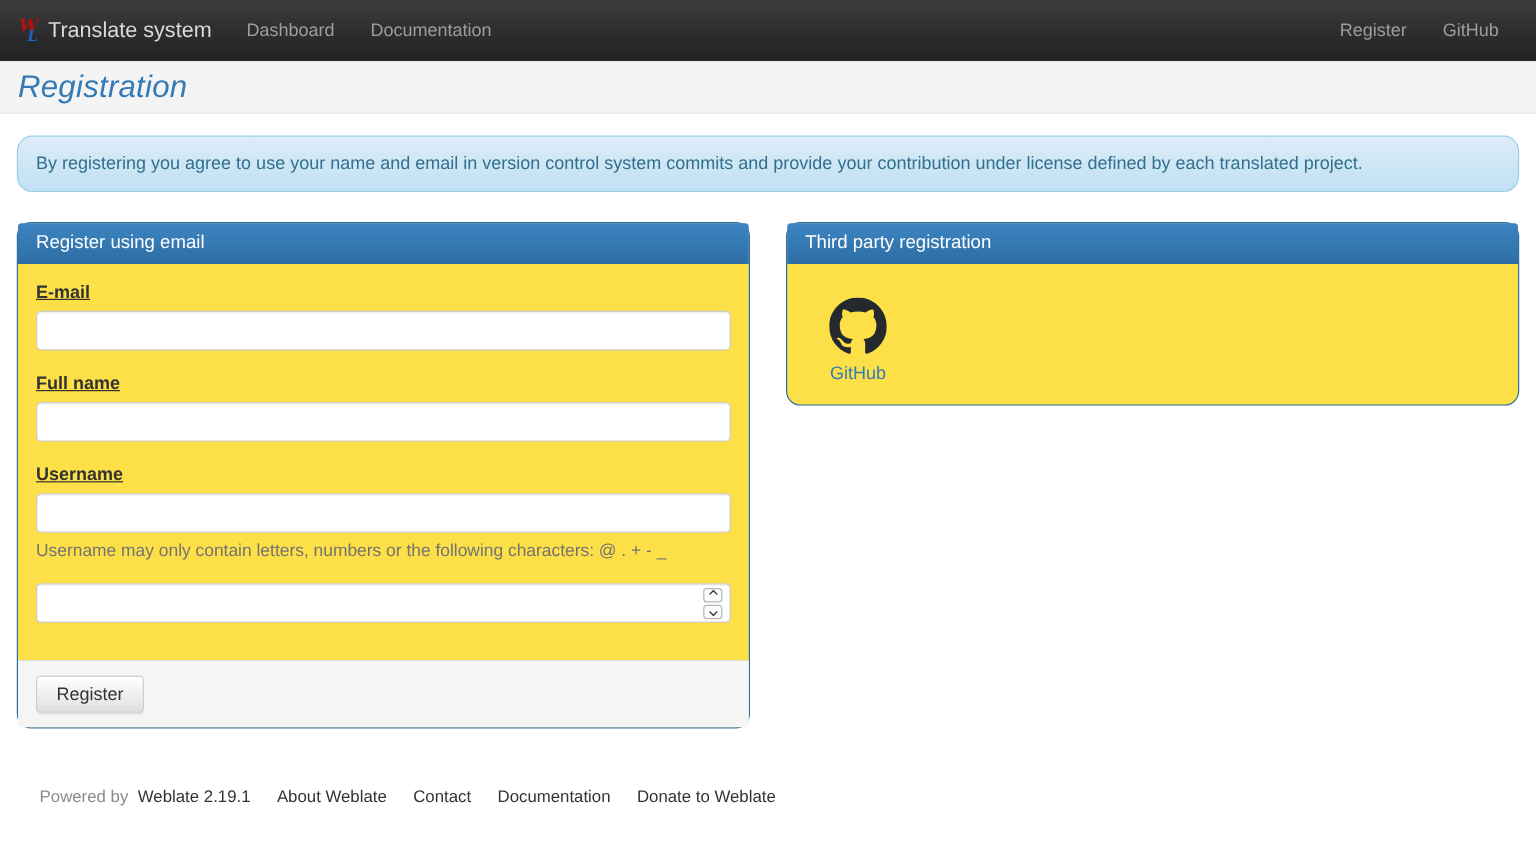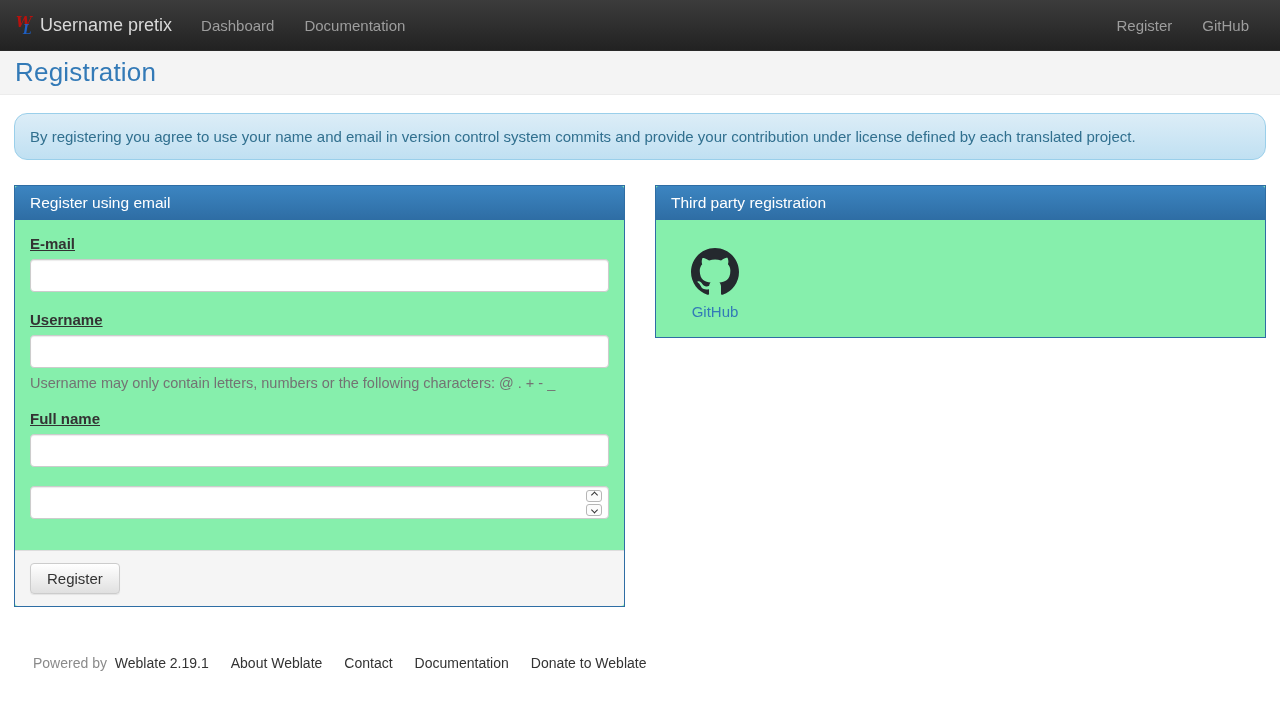--- a/index.html
+++ b/index.html
@@ -39,21 +39,21 @@
   }
   .navlink {
     color: #9d9d9d; font-size: 15px;
     display: flex; align-items: center; padding: 0 15px;
   }
   .nav-right { margin-left: auto; display: flex; align-items: stretch; }
 
   
   .page-header {
     height: 44px; background: #f4f4f4; border-bottom: 1px solid #ececec;
-    display: flex; align-items: center; padding: 0 15px;
+    display: flex; align-items: center; padding: 0 15px; font-style: italic;
   }
   .page-header h1 {
     font-size: 26px; font-weight: 400; color: #337ab7; letter-spacing: 0.2px;
   }
 
   
   .container { padding: 0 14px; }
 
   .alert {
     margin-top: 18px;
@@ -62,22 +62,22 @@
     border-radius: 13px;
     color: #31708f;
     padding: 14px 15px;
     font-size: 15px;
   }
 
   .row { display: flex; gap: 30px; margin-top: 25px; align-items: flex-start; }
 
   
   .panel {
-    flex: 1; background: #86efac;
-    border: 1px solid #2e6da4; border-radius: 0;
+    flex: 1; background: #fde047;
+    border: 1px solid #2e6da4; border-radius: 12px;
   }
   .panel-heading {
     background: linear-gradient(#3c85c1, #2e6da4);
     color: #fff; font-size: 15.5px;
     padding: 8px 15px;
     border-radius: 3px 3px 0 0;
   }
   .panel-body { padding: 15px; }
   .panel-footer {
     background: #f5f5f5; border-top: 1px solid #ddd;
@@ -149,21 +149,21 @@
 </head>
 <body>
 
 <nav class="navbar">
   <div class="nav-left">
     <a class="brand">
       <span class="logo">
           <i class="lw">W</i>
           <i class="ll">L</i>
         </span>
-      <span>Username pretix</span>
+      <span>Translate system</span>
     </a>
     <a class="navlink">Dashboard</a>
     <a class="navlink">Documentation</a>
   </div>
   <div class="nav-right">
     <a class="navlink">Register</a>
     <a class="navlink">GitHub</a>
   </div>
 </nav>
 
@@ -178,32 +178,32 @@
   </div>
 
   <div class="row">
 
     <section class="panel">
       <div class="panel-heading">Register using email</div>
       <div class="panel-body">
 
         <div class="form-group">
           <label class="control-label">E-mail</label>
+          <input class="form-control" type="text" value="" style="">
+        </div>
+
+        <div class="form-group">
+          <label class="control-label">Full name</label>
           <input class="form-control" type="text" value="" style="">
         </div>
 
         <div class="form-group">
           <label class="control-label">Username</label>
           <input class="form-control" type="text" value="" style="">
           <div class="help-block">Username may only contain letters, numbers or the following characters: @ . + - _</div>
-        </div>
-
-        <div class="form-group">
-          <label class="control-label">Full name</label>
-          <input class="form-control" type="text" value="" style="">
         </div>
 
         <div class="form-group last">
           <div class="number-wrap">
             <input class="form-control" type="text" value="" style="">
             <div class="spinners">
               <button class="spin-btn">
                   <span class="chev up"></span>
                 </button>
               <button class="spin-btn">

